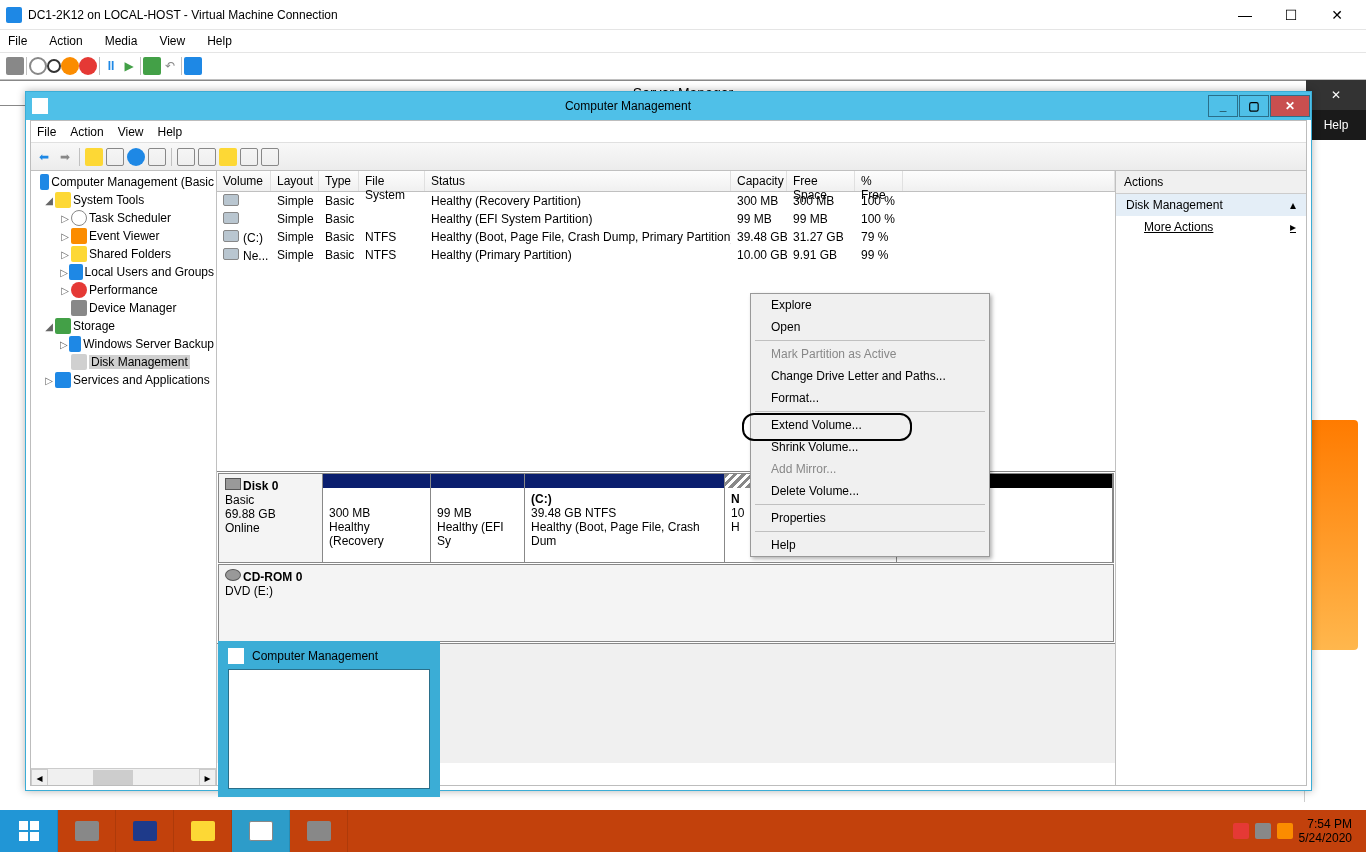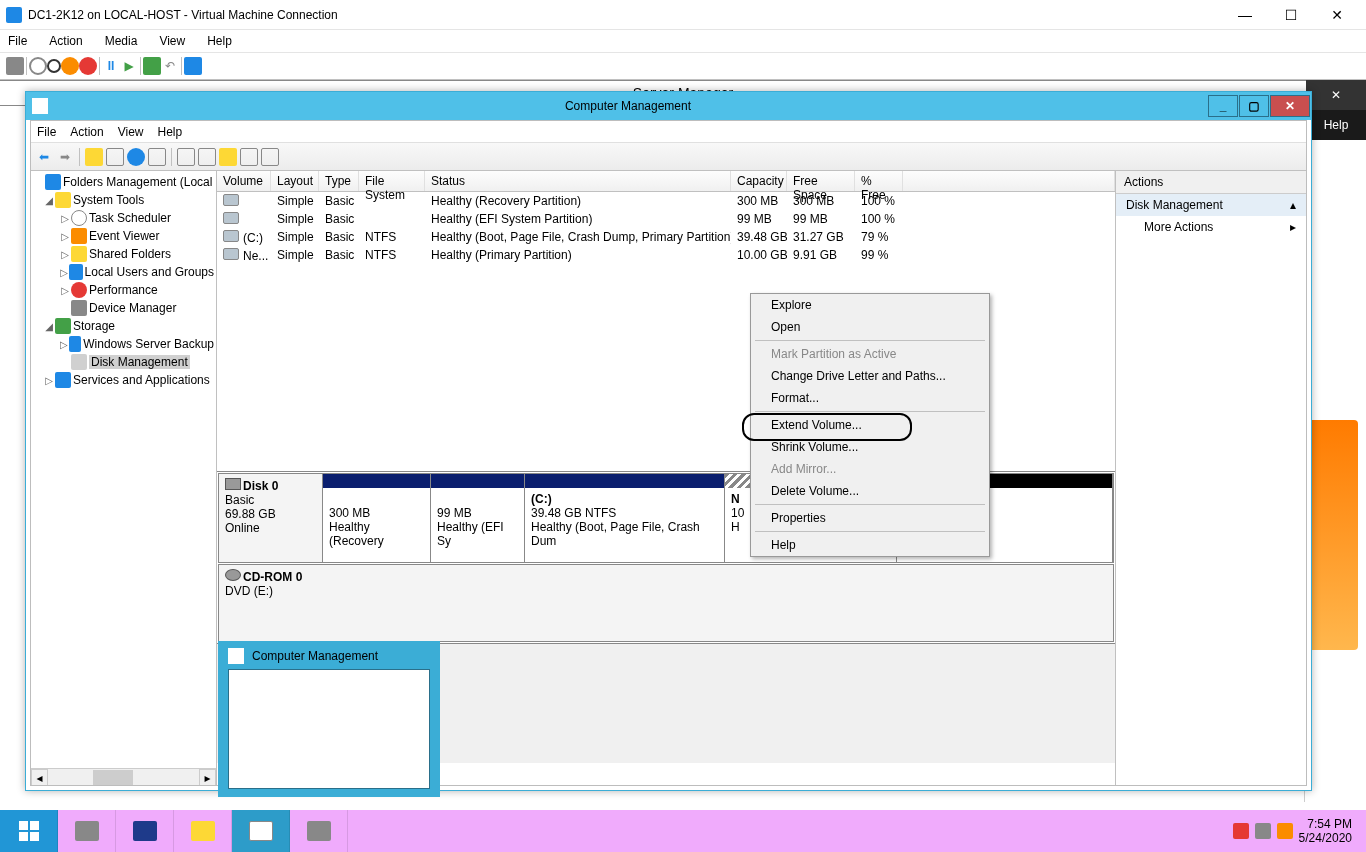--- a/index.html
+++ b/index.html
@@ -84,21 +84,21 @@
 .ctx .csep { height: 1px; background: #c0c0c0; margin: 2px 4px; }
 .annot { position:absolute; top: 413px; left: 742px; width: 170px; height: 28px; border: 2px solid #000; border-radius: 12px; z-index:60; pointer-events:none; }
 
 
 .thumb-prev { position: absolute; left: 218px; bottom: 55px; width: 222px; height: 156px; background: #3badd6; padding: 4px; }
 .thumb-prev .thdr { display:flex; align-items:center; height:22px; padding: 0 6px;}
 .thumb-prev .thdr .ti{ width:16px; height:16px; background:#fff; margin-right:8px;}
 .thumb-prev .timg{ background:#fff; height:120px; margin:2px 6px; border:1px solid #2a6f8a;}
 
 
-.taskbar { position: absolute; bottom: 0; left: 0; right: 0; height: 42px; background: #f0abfc; display:flex; }
+.taskbar { position: absolute; bottom: 0; left: 0; right: 0; height: 42px; background: #c2410c; display:flex; }
 .taskbar .tb { width: 58px; height: 42px; display:flex; align-items:center; justify-content:center; border-right: 1px solid rgba(0,0,0,.1);}
 .taskbar .tb.start { background:#2196d6; }
 .taskbar .tray { margin-left:auto; display:flex; align-items:center; padding:0 6px; gap:6px; }
 .taskbar .clock { text-align:right; font-size:11px; padding-right:8px; line-height:14px;}
 .trayicon{ width:16px; height:16px; }
 
 
 .ic-blue{background:#1e88e5;} .ic-green{background:#43a047;} .ic-red{background:#e53935;} .ic-orange{background:#fb8c00;} .ic-gray{background:#888;} .ic-yellow{background:#fdd835;}
 .sq{ display:inline-block; border-radius:2px;}
 
@@ -186,21 +186,21 @@
       <div class="tbtn sq" style="border:1px solid #888;"></div>
       <div class="tbtn sq" style="border:1px solid #888;"></div>
     </div>
     <div class="cm-main">
 
       <div class="tree">
         <div class="tree-inner">
           <div class="tnode">
               <span class="exp"></span>
               <span class="ticon sq ic-blue"></span>
-              <span>Folders Management (Local</span>
+              <span>Computer Management (Basic</span>
             </div>
           <div class="tnode" style="padding-left:10px;">
               <span class="exp">◢</span>
               <span class="ticon sq ic-yellow"></span>
               <span>System Tools</span>
             </div>
           <div class="tnode" style="padding-left:26px;">
               <span class="exp">▷</span>
               <span class="ticon sq" style="border:1px solid #888;border-radius:50%;"></span>
               <span>Task Scheduler</span>
@@ -355,21 +355,21 @@
           <div class="legend-strip"></div>
         </div>
       </div>
 
       <div class="actions">
         <div class="ahdr">Actions</div>
         <div class="arow hi">
           <span>Disk Management</span>
             <span>▴</span>
         </div>
-        <div class="arow" style="padding-left:28px;">
+        <div class="arow" style="padding-left:28px;text-decoration:underline;">
           <span>More Actions</span>
             <span>▸</span>
         </div>
       </div>
     </div>
   </div>
 </div>
 
 <div class="ctx">
   <div class="citem">Explore</div>

